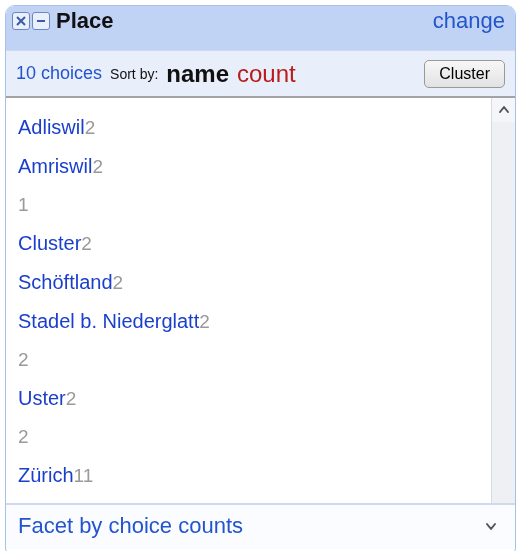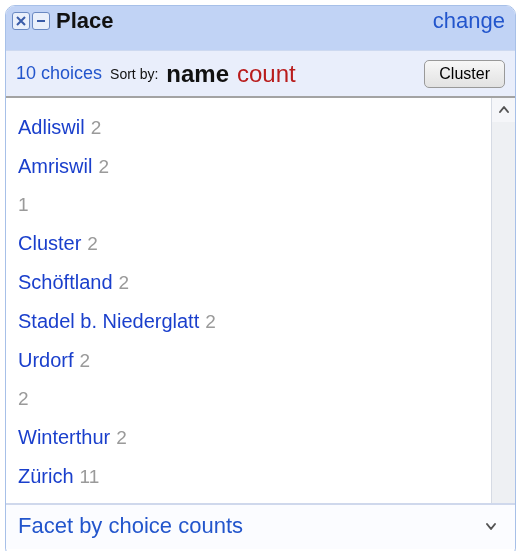--- a/index.html
+++ b/index.html
@@ -96,21 +96,21 @@
     flex: 1;
     padding: 10px 12px 2px 12px;
     overflow: hidden;
   }
   .facet-item {
     padding: 5px 0;
     font-size: 20px;
     line-height: 28px;
     display: flex;
     align-items: baseline;
-    gap: 6px;
+    gap: 0;
   }
   .facet-item-label {
     color: #1a3fcc;
     cursor: pointer;
   }
   .facet-item-count {
     color: #9a9a9a;
     font-size: 19px;
   }
   .scrollbar {
@@ -215,28 +215,27 @@
         </div>
         <div class="facet-item">
           <span class="facet-item-label">Schöftland</span>
           <span class="facet-item-count">2</span>
         </div>
         <div class="facet-item">
           <span class="facet-item-label">Stadel b. Niederglatt</span>
           <span class="facet-item-count">2</span>
         </div>
         <div class="facet-item">
-          <span class="facet-item-label">Urdorf</span>
-          <span class="facet-item-count">2</span>
-        </div>
-        <div class="facet-item">
-          <span class="facet-item-count">2</span>
-        </div>
-        <div class="facet-item">
-          <span class="facet-item-label">Winterthur</span>
+          <span class="facet-item-count">2</span>
+        </div>
+        <div class="facet-item">
+          <span class="facet-item-label">Uster</span>
+          <span class="facet-item-count">2</span>
+        </div>
+        <div class="facet-item">
           <span class="facet-item-count">2</span>
         </div>
         <div class="facet-item">
           <span class="facet-item-label">Zürich</span>
           <span class="facet-item-count">11</span>
         </div>
       </div>
     <div class="scrollbar">
       <div class="scroll-arrow">
         <svg width="12" height="12" viewBox="0 0 12 12">

